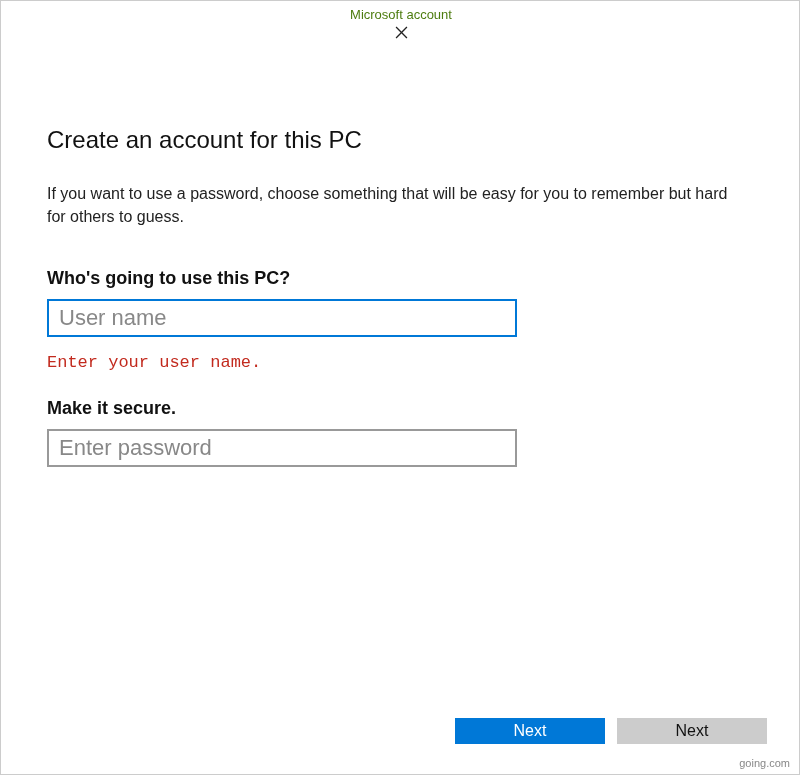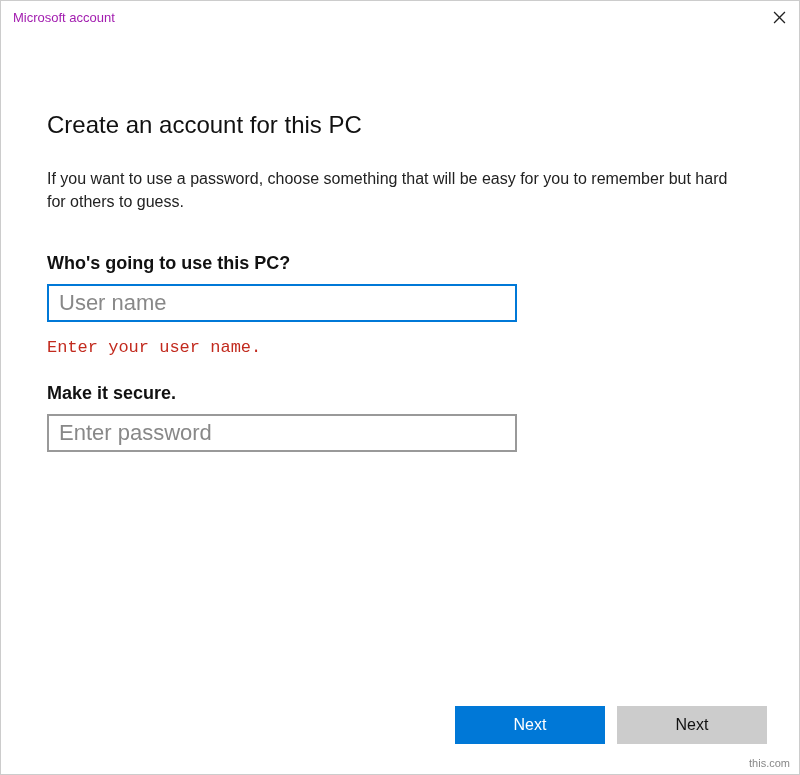--- a/index.html
+++ b/index.html
@@ -21,21 +21,22 @@
       background: #fff;
       display: flex;
       flex-direction: column;
     }
     .titlebar {
       display: flex;
       align-items: center;
       justify-content: space-between;
       padding: 6px 10px 4px 12px;
       font-size: 13px;
-      color: #a21caf;
+      color: #4d7c0f;
+      flex-direction: column;
     }
     .title-text {
       font-weight: 400;
     }
     .close-btn {
       width: 20px;
       height: 20px;
       display: flex;
       align-items: center;
       justify-content: center;
@@ -98,21 +99,21 @@
       font-family: Liberation Mono, monospace;
     }
     .footer {
       display: flex;
       justify-content: flex-end;
       gap: 12px;
       padding: 0 32px 30px 0;
     }
     .btn {
       width: 150px;
-      height: 38px;
+      height: 26px;
       border: none;
       font-size: 16px;
       font-family: inherit;
       cursor: pointer;
     }
     .btn-primary {
       background: #0078d7;
       color: #fff;
     }
     .btn-secondary {
@@ -152,13 +153,13 @@
     <div class="section-label">Make it secure.</div>
     <input type="password" class="field" placeholder="Enter password" style="">
   </div>
 
   <div class="footer">
     <button class="btn btn-primary">Next</button>
     <button class="btn btn-secondary">Next</button>
   </div>
 </div>
 
-<div class="watermark">this.com</div>
+<div class="watermark">going.com</div>
 
 </body></html>

